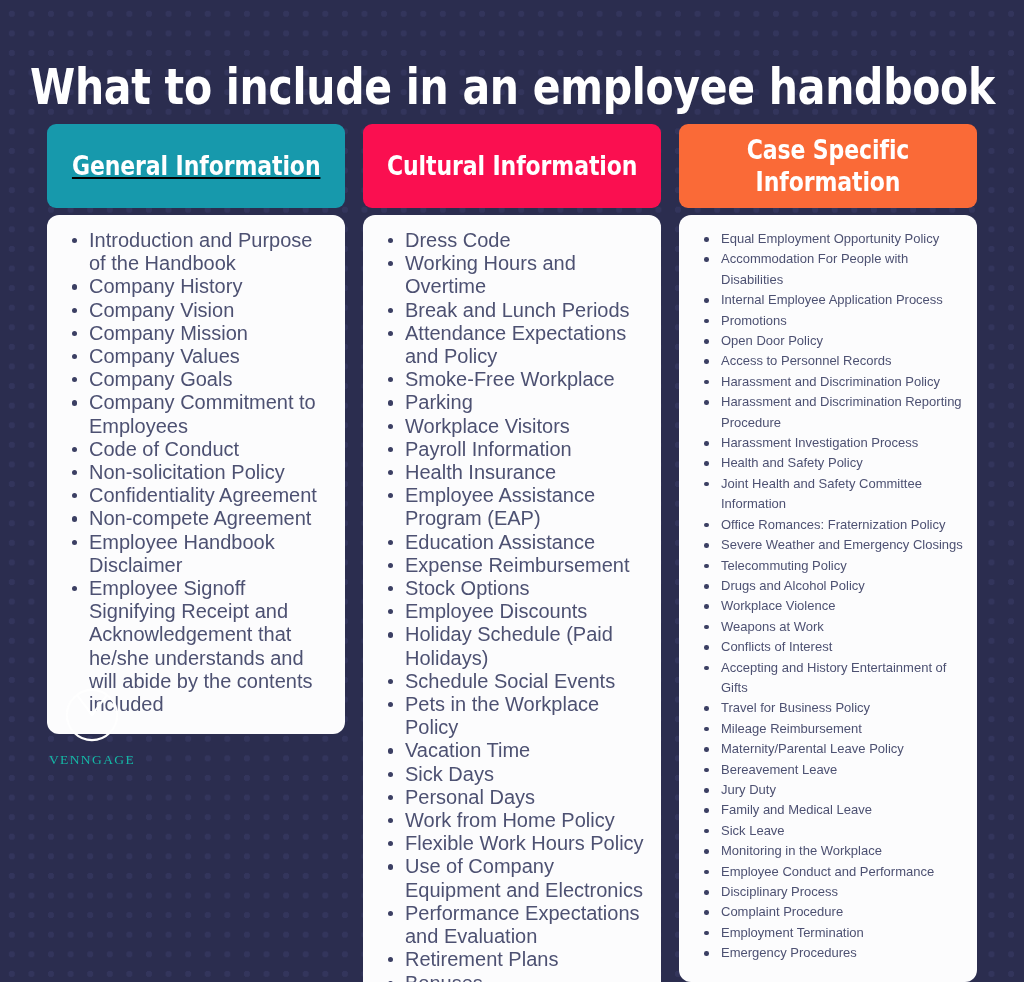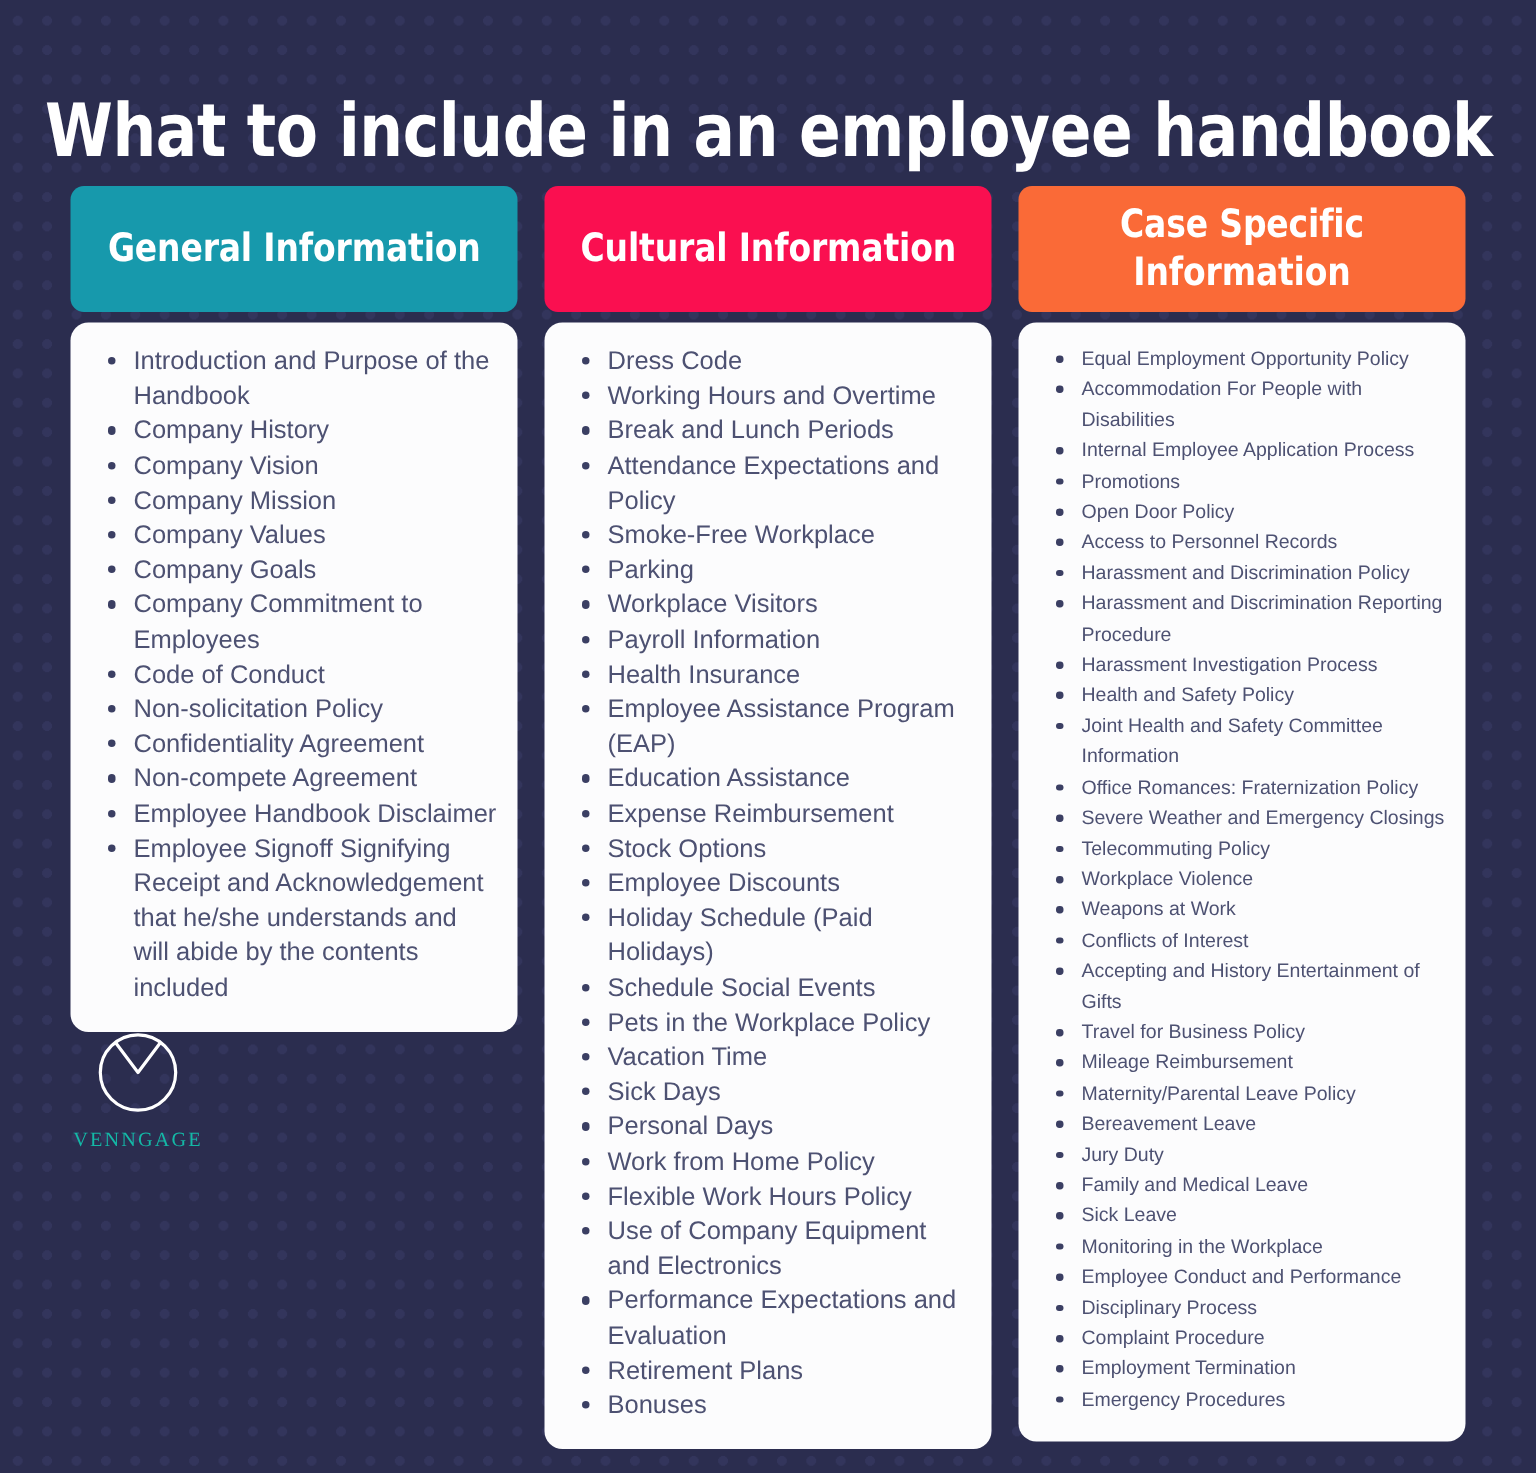--- a/index.html
+++ b/index.html
@@ -100,21 +100,21 @@
   }
   ul.items li::before {
     content: "";
     position: absolute;
     background: #3b3f63;
     border-radius: 50%;
   }
 
   
   .size-a li {
-    font-size: 17px;
+    font-size: 20px;
     line-height: 23.2px;
   }
   .size-a li::before {
     width: 5.2px;
     height: 5.2px;
     left: 11px;
     top: 9px;
   }
 
   
@@ -155,21 +155,21 @@
 </head>
 <body>
 
 <div class="poster">
 
   <h1 class="title">What to include in an employee handbook</h1>
 
   <div class="columns">
 
     <div class="column">
-      <div class="col-header" style="background:#1799ac;">
+      <div class="col-header" style="background:#1799ac;text-decoration:underline;">
         <span class="col-header-text">General Information</span>
       </div>
       <div class="card">
         <ul class="items size-a">
           <li>Introduction and Purpose of the Handbook</li>
           <li>Company History</li>
           <li>Company Vision</li>
           <li>Company Mission</li>
           <li>Company Values</li>
           <li>Company Goals</li>
@@ -233,20 +233,21 @@
           <li>Open Door Policy</li>
           <li>Access to Personnel Records</li>
           <li>Harassment and Discrimination Policy</li>
           <li>Harassment and Discrimination Reporting Procedure</li>
           <li>Harassment Investigation Process</li>
           <li>Health and Safety Policy</li>
           <li>Joint Health and Safety Committee Information</li>
           <li>Office Romances: Fraternization Policy</li>
           <li>Severe Weather and Emergency Closings</li>
           <li>Telecommuting Policy</li>
+          <li>Drugs and Alcohol Policy</li>
           <li>Workplace Violence</li>
           <li>Weapons at Work</li>
           <li>Conflicts of Interest</li>
           <li>Accepting and History Entertainment of Gifts</li>
           <li>Travel for Business Policy</li>
           <li>Mileage Reimbursement</li>
           <li>Maternity/Parental Leave Policy</li>
           <li>Bereavement Leave</li>
           <li>Jury Duty</li>
           <li>Family and Medical Leave</li>

